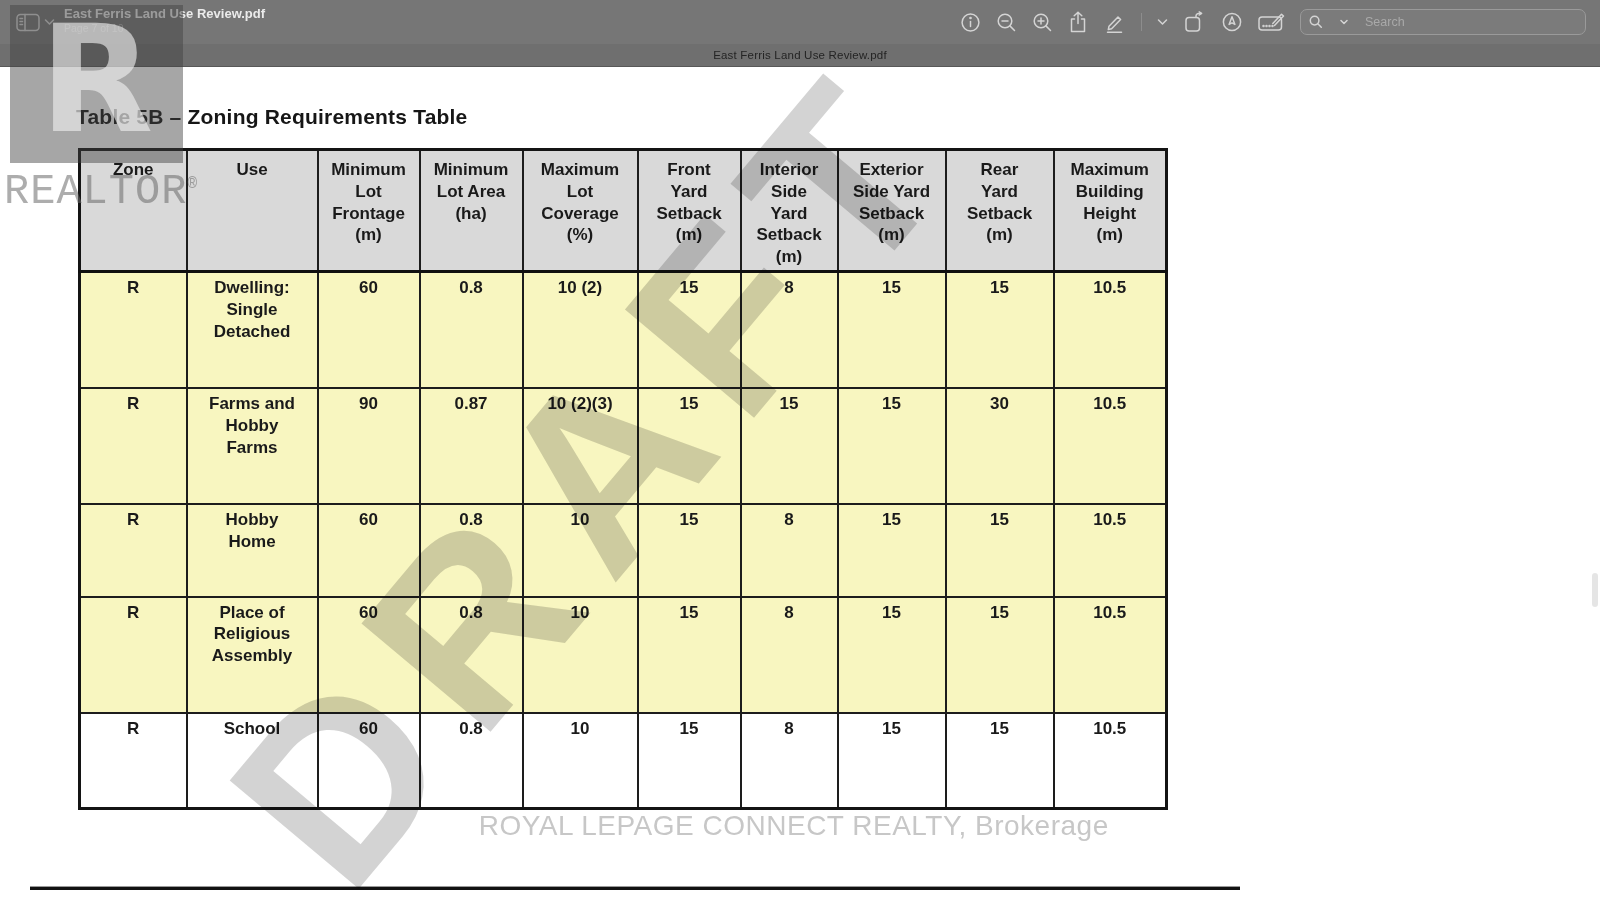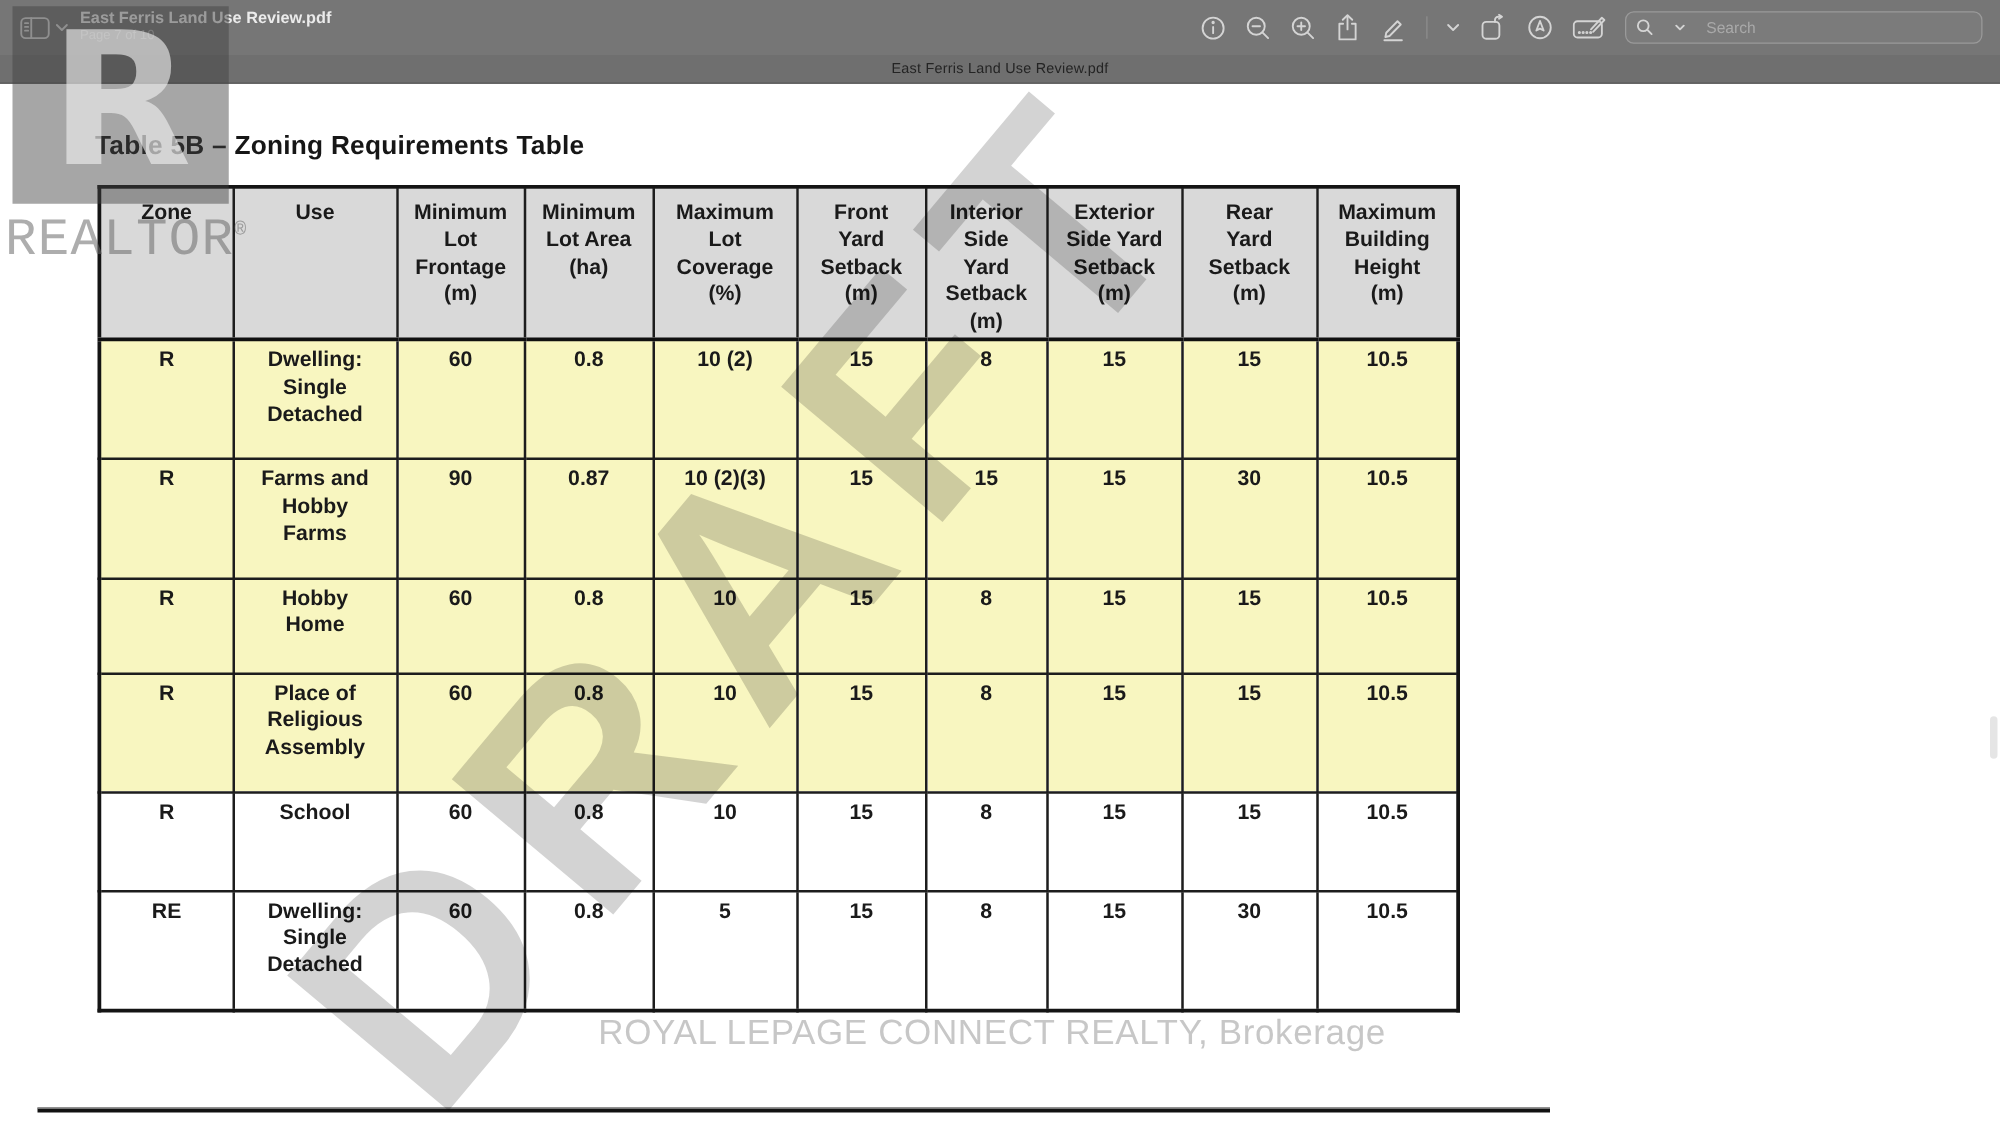--- a/index.html
+++ b/index.html
@@ -334,34 +334,20 @@
         <td>School</td>
         <td>60</td>
         <td>0.8</td>
         <td>10</td>
         <td>15</td>
         <td>8</td>
         <td>15</td>
         <td>15</td>
         <td>10.5</td>
       </tr>
-      <tr class="h6">
-        <td>RE</td>
-        <td>Dwelling:
-Single
-Detached</td>
-        <td>60</td>
-        <td>0.8</td>
-        <td>5</td>
-        <td>15</td>
-        <td>8</td>
-        <td>15</td>
-        <td>30</td>
-        <td>10.5</td>
-      </tr>
     </tbody>
   </table>
 </div>
 
 <div class="wm realtor-tile">
   <span class="realtor-r">R</span>
 </div>
 <div class="wm realtor-text">
   <span>REALTOR</span><sup>®</sup>
 </div>

